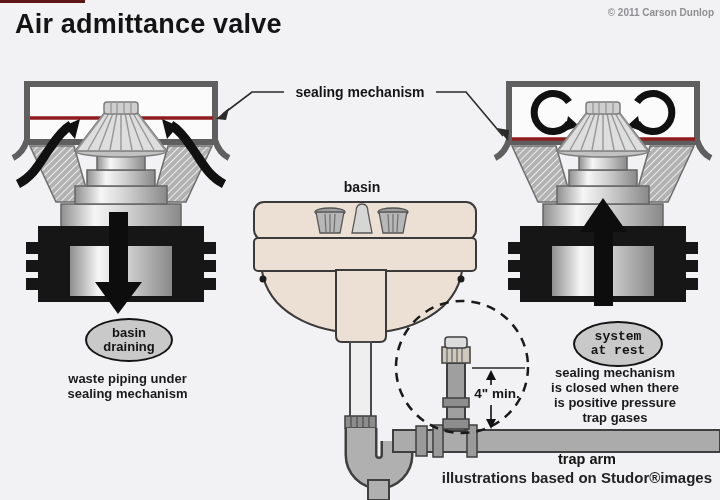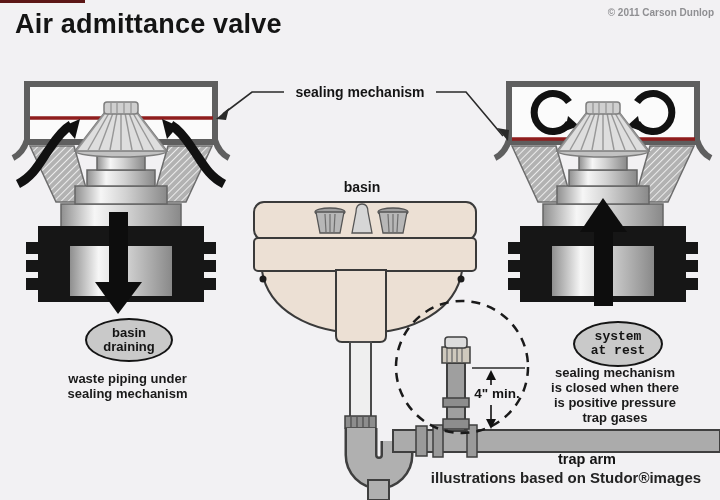--- a/index.html
+++ b/index.html
@@ -14,21 +14,21 @@
   .trap-lbl{left:547px;top:451px;width:80px;font-size:14.5px;}
   .min-lbl{left:462px;top:386px;width:70px;font-size:13.5px;}
   .oval{background:#c9c9c9;border:2.5px solid #141414;border-radius:50%;
         display:flex;flex-direction:column;justify-content:center;align-items:center;
         font-weight:bold;font-size:13px;line-height:14px;text-align:center;}
   .oval-left{left:85px;top:318px;width:84px;height:40px;}
   .oval-right{left:573px;top:321px;width:86px;height:42px;font-family:Liberation Mono, monospace;}
   .caption{font-weight:bold;font-size:13px;line-height:15px;text-align:center;color:#1a1a1a;}
   .cap-left{left:40px;top:371px;width:175px;}
   .cap-right{left:515px;top:365px;width:200px;}
-  .credit{left:420px;top:469px;width:292px;text-align:center;font-weight:bold;font-size:15px;color:#232323;}
+  .credit{left:420px;top:469px;width:292px;text-align:right;font-weight:bold;font-size:15px;color:#232323;}
   .top-strip{left:0;top:0;width:85px;height:3px;background:#5c1616;}
   svg{position:absolute;left:0;top:0;}
 </style>
 </head>
 <body>
 
 <div class="canvas">
 
   <svg width="720" height="500" viewBox="0 0 720 500">
     <defs>

